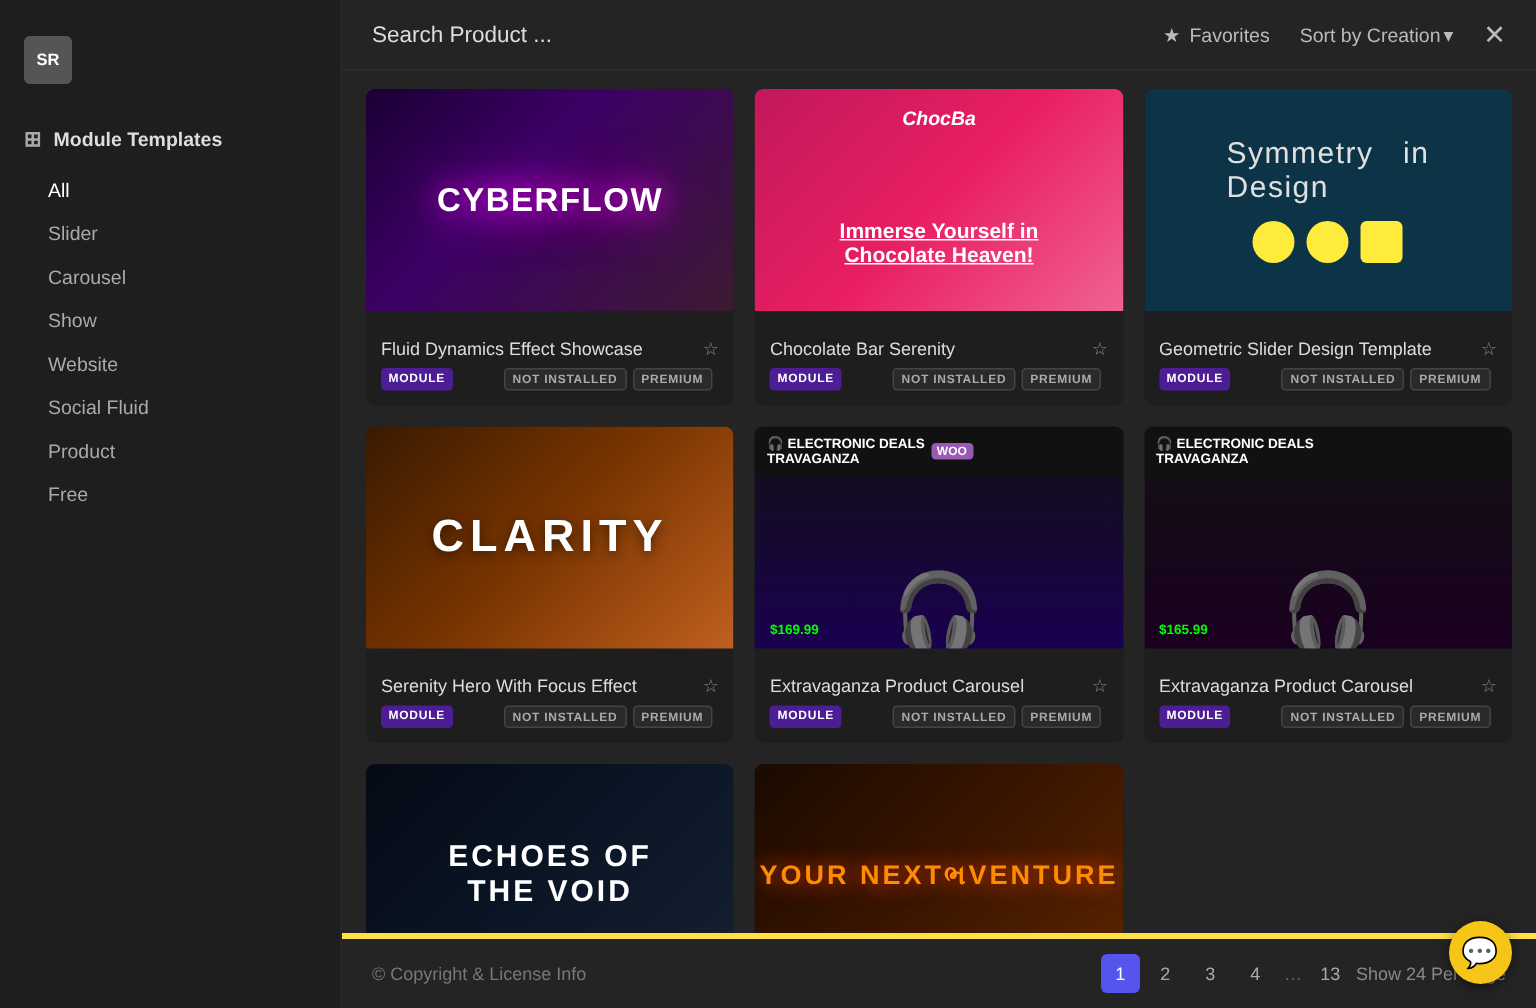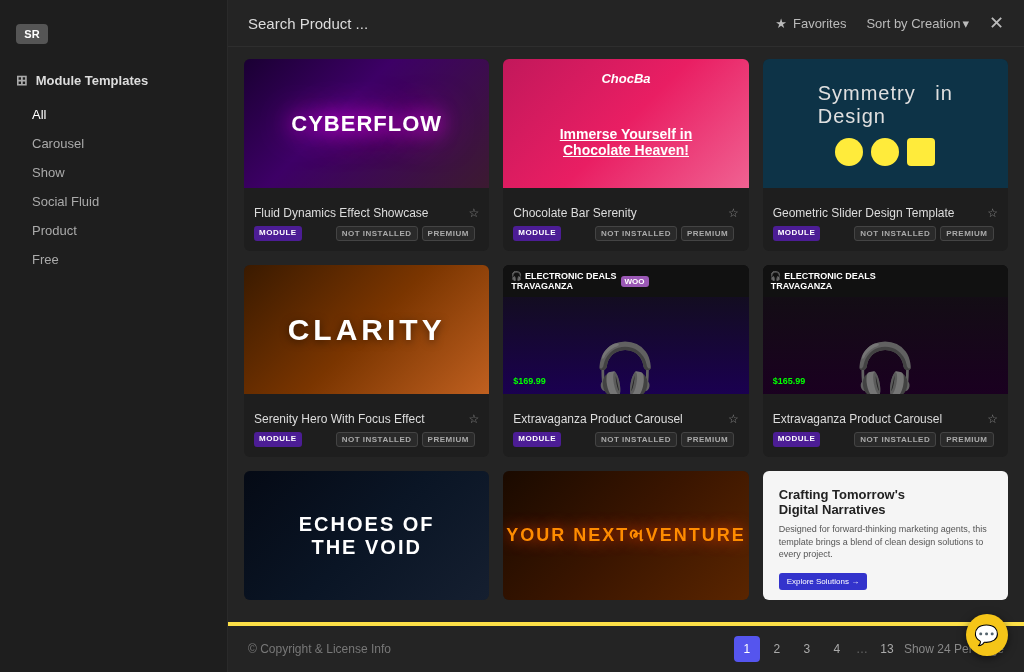--- a/index.html
+++ b/index.html
@@ -23,21 +23,21 @@
       flex-direction: column;
       border-right: 1px solid #2a2a2a;
     }
     .sidebar-logo {
       display: flex;
       align-items: center;
       gap: 10px;
       padding: 8px 16px 20px 16px;
     }
     .logo-badge {
-      width: 32px; height: 20px;
+      width: 32px; height: 32px;
       background: #555;
       border-radius: 4px;
       display: flex; align-items: center; justify-content: center;
       font-size: 11px; font-weight: 700; color: #fff;
     }
     .sidebar-section-title {
       display: flex; align-items: center; gap: 8px;
       padding: 8px 16px;
       font-size: 13px;
       font-weight: 600;
@@ -115,21 +115,21 @@
 
     
     .card {
       background: #1e1e1e;
       border-radius: 6px;
       overflow: hidden;
       cursor: pointer;
     }
     .card-thumb {
       width: 100%;
-      height: 129px;
+      height: 148px;
       position: relative;
       overflow: hidden;
     }
 
     
     .thumb-cyber {
       background: linear-gradient(135deg, #1a0033 0%, #3d0066 40%, #ff00aa22 100%);
       position: relative;
     }
     .thumb-cyber::before {
@@ -322,22 +322,24 @@
 <aside class="sidebar">
   <div class="sidebar-logo">
     <div class="logo-badge">SR</div>
   </div>
   <div class="sidebar-section-title">
     <span class="icon">⊞</span>
     <span>Module Templates</span>
   </div>
   <ul class="sidebar-nav">
     <li class="active">All</li>
+    <li>Slider</li>
     <li>Carousel</li>
     <li>Show</li>
+    <li>Website</li>
     <li>Social Fluid</li>
     <li>Product</li>
     <li>Free</li>
   </ul>
 </aside>
 
 <main class="main">
 
   <header class="header">
     <div class="header-search">Search Product ...</div>
@@ -472,30 +474,20 @@
       <div class="card">
         <div class="card-thumb thumb-echoes"></div>
 
       </div>
 
       <div class="card">
         <div class="card-thumb thumb-adventure"></div>
 
       </div>
 
-      <div class="card">
-        <div class="card-thumb thumb-craft">
-          <div class="thumb-craft-content">
-            <h3>Crafting Tomorrow's<br>Digital Narratives</h3>
-            <p>Designed for forward-thinking marketing agents, this template brings a blend of clean design solutions to every project.</p>
-            <div class="explore-btn">Explore Solutions →</div>
-          </div>
-        </div>
-
-      </div>
 
     </div>
   </div>
 
   <footer class="footer">
     <span>© Copyright &amp; License Info</span>
     <div class="pagination">
       <div class="page-btn active">1</div>
       <div class="page-btn">2</div>
       <div class="page-btn">3</div>

